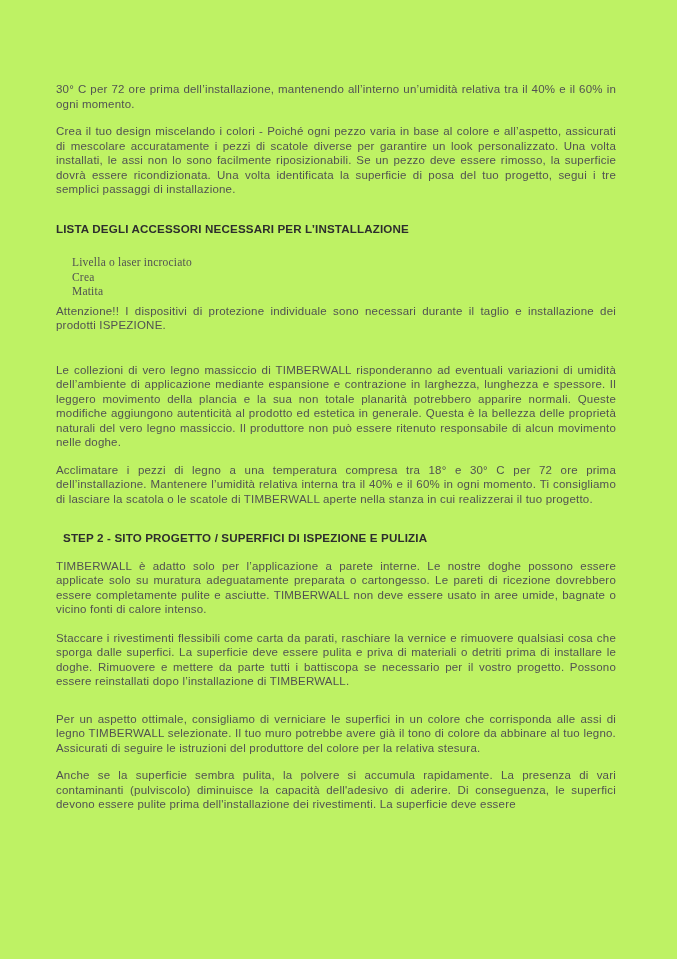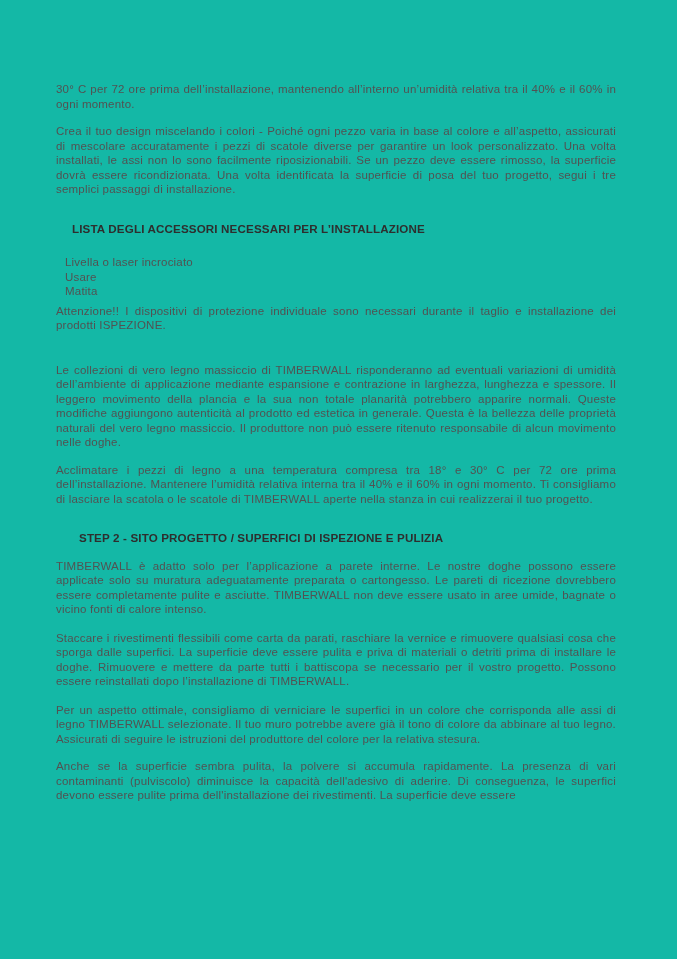--- a/index.html
+++ b/index.html
@@ -4,79 +4,80 @@
 <style>
   html, body {
     margin: 0;
     padding: 0;
     background: #ffffff;
   }
   .page {
     position: relative;
     width: 677px;
     height: 959px;
-    background: #14b8a6;
+    background: #bef264;
     overflow: hidden;
     font-family: "Liberation Sans", sans-serif;
   }
   .content {
     position: absolute;
     left: 56px;
     top: 82px;
     width: 560px;
     color: #525252;
     font-size: 11.5px;
     line-height: 14.5px;
     letter-spacing: 0.2px;
   }
   .para {
     margin: 0;
     text-align: justify;
   }
   .heading {
-    margin: 16px;
+    margin: 0;
     font-weight: bold;
     color: #2e2e2e;
     font-size: 11.6px;
     line-height: 14.5px;
     letter-spacing: 0.15px;
   }
   .list {
-    margin: 9px;
+    margin: 16px;
+    font-family: Liberation Serif, serif;
   }
   .list-item {
     margin: 0;
     text-align: left;
   }
   
   .mb-sm   { margin-bottom: 5px; }
   .mb-p    { margin-bottom: 13px; }
   .mb-p2   { margin-bottom: 14px; }
   .mb-h    { margin-bottom: 19px; }
   .mb-big  { margin-bottom: 25px; }
-  .mb-big2 { margin-bottom: 14px; }
+  .mb-big2 { margin-bottom: 23px; }
   .mb-big3 { margin-bottom: 30px; }
   .mb-h2   { margin-bottom: 10px; }
   .indent-step2 { padding-left: 7px; }
 </style>
 </head>
 <body>
 
 <div class="page">
   <div class="content">
 
     <p class="para mb-p">30° C per 72 ore prima dell’installazione, mantenendo all’interno un’umidità relativa tra il 40% e il 60% in ogni momento.</p>
 
     <p class="para mb-big">Crea il tuo design miscelando i colori - Poiché ogni pezzo varia in base al colore e all’aspetto, assicurati di mescolare accuratamente i pezzi di scatole diverse per garantire un look personalizzato. Una volta installati, le assi non lo sono facilmente riposizionabili. Se un pezzo deve essere rimosso, la superficie dovrà essere ricondizionata. Una volta identificata la superficie di posa del tuo progetto, segui i tre semplici passaggi di installazione.</p>
 
     <p class="heading mb-h">LISTA DEGLI ACCESSORI NECESSARI PER L’INSTALLAZIONE</p>
 
     <div class="list mb-sm">
       <div class="list-item">Livella o laser incrociato</div>
-      <div class="list-item">Usare</div>
+      <div class="list-item">Crea</div>
       <div class="list-item">Matita</div>
     </div>
 
     <div class="mb-big3">
       <p class="para">Attenzione!! I dispositivi di protezione individuale sono necessari durante il taglio e installazione dei prodotti ISPEZIONE.</p>
     </div>
 
 
     <p class="para mb-p">Le collezioni di vero legno massiccio di TIMBERWALL risponderanno ad eventuali variazioni di umidità dell’ambiente di applicazione mediante espansione e contrazione in larghezza, lunghezza e spessore. Il leggero movimento della plancia e la sua non totale planarità potrebbero apparire normali. Queste modifiche aggiungono autenticità al prodotto ed estetica in generale. Questa è la bellezza delle proprietà naturali del vero legno massiccio. Il produttore non può essere ritenuto responsabile di alcun movimento nelle doghe.</p>
 

